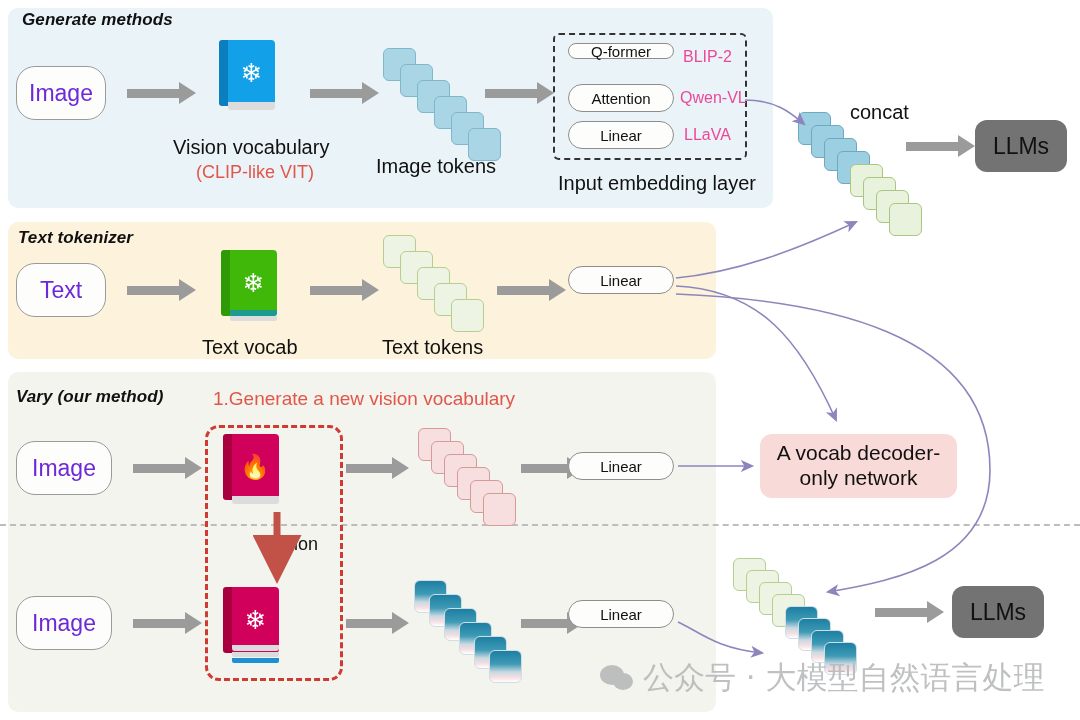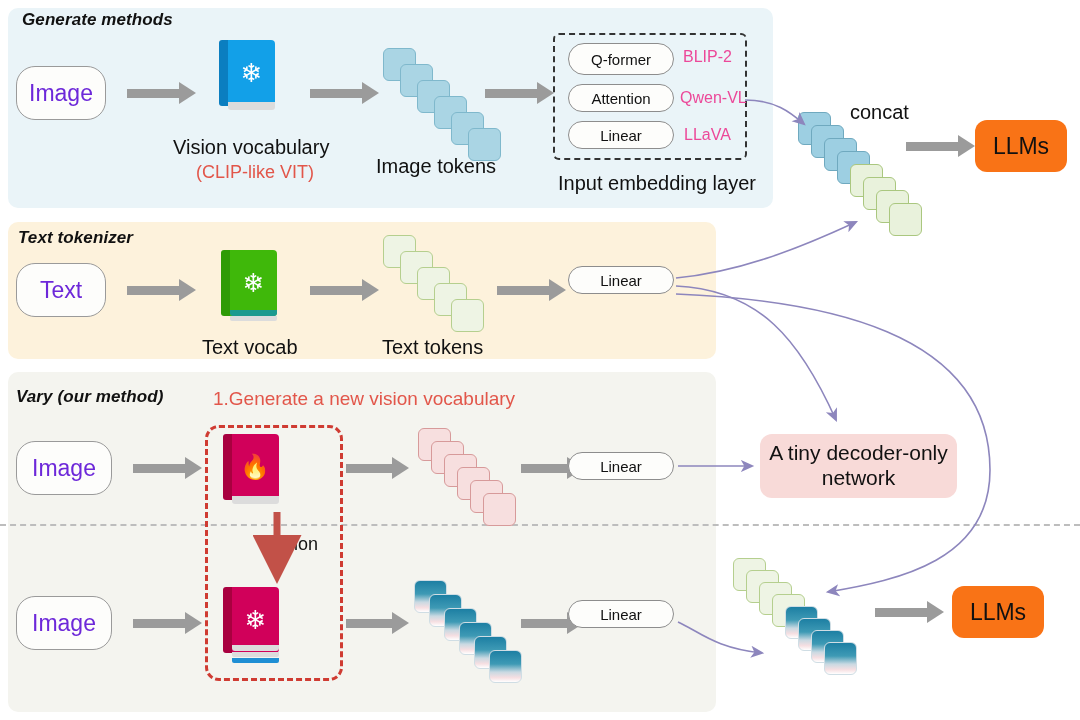--- a/index.html
+++ b/index.html
@@ -14,21 +14,21 @@
   #panel-vary{left:8px;top:372px;width:708px;height:340px;background:#f4f4ef;}
 
   .panel-title{position:absolute;font-weight:bold;font-style:italic;
                font-size:17px;color:#111;letter-spacing:.1px;}
 
   
   .node{position:absolute;display:flex;align-items:center;justify-content:center;
         box-sizing:border-box;}
   .io-box{border:1.4px solid #9a9a9a;border-radius:19px;background:#fdfdfb;
           font-size:23px;color:#6d28d9;}
-  .llm-box{background:#f97316;border-radius:12px;font-size:23px;color:#111;}
+  .llm-box{background:#737373;border-radius:12px;font-size:23px;color:#111;}
   .decoder-box{background:#f8dad8;border-radius:12px;font-size:21px;color:#111;
                text-align:center;line-height:1.18;}
   .pill{border:1.3px solid #8d8d8d;border-radius:16px;background:#fdfdfb;
         font-size:15px;color:#111;}
   .plainlabel{position:absolute;font-size:20px;color:#111;white-space:nowrap;}
   .redlabel{position:absolute;font-size:18px;color:#e2564a;white-space:nowrap;}
   .smalllabel{position:absolute;font-size:16px;color:#ec4899;white-space:nowrap;}
 
   
   .dash-gray{position:absolute;border:2px dashed #333;border-radius:6px;}
@@ -106,21 +106,21 @@
     <div class="tk tk-blue" style="left:51px;top:48px;"></div>
     <div class="tk tk-blue" style="left:68px;top:64px;"></div>
     <div class="tk tk-blue" style="left:85px;top:80px;"></div>
   </div>
   <div class="plainlabel" style="left:376px;top:155px;">Image tokens</div>
 
   <div class="gar" style="left:485px;top:89px;width:54px;"></div>
 
   <div class="dash-gray" style="left:553px;top:33px;width:190px;height:123px;"></div>
 
-  <div class="node pill" style="left:568px;top:43px;width:106px;height:32px;">Q-former</div>
+  <div class="node pill" style="left:568px;top:43px;width:106px;height:16px;">Q-former</div>
   <div class="smalllabel" style="left:683px;top:48px;">BLIP-2</div>
 
   <div class="node pill" style="left:568px;top:84px;width:106px;height:28px;">Attention</div>
   <div class="smalllabel" style="left:680px;top:89px;">Qwen-VL</div>
 
   <div class="node pill" style="left:568px;top:121px;width:106px;height:28px;">Linear</div>
   <div class="smalllabel" style="left:684px;top:126px;">LLaVA</div>
 
   <div class="plainlabel" style="left:558px;top:172px;">Input embedding layer</div>
 
@@ -200,21 +200,21 @@
     <div class="tk tk-pink" style="left:39px;top:39px;"></div>
     <div class="tk tk-pink" style="left:52px;top:52px;"></div>
     <div class="tk tk-pink" style="left:65px;top:65px;"></div>
   </div>
 
   <div class="gar" style="left:521px;top:464px;width:48px;"></div>
 
   <div class="node pill" style="left:568px;top:452px;width:106px;height:28px;">Linear</div>
 
   <div class="node decoder-box" style="left:760px;top:434px;width:197px;height:64px;">
-    <span>A tiny decoder-only network</span>
+    <span>A vocab decoder-only network</span>
   </div>
 
   <div class="plainlabel" style="left:270px;top:534px;font-size:18px;">fusion</div>
 
   <div class="node io-box" style="left:16px;top:596px;width:96px;height:54px;">Image</div>
 
   <div class="gar" style="left:133px;top:619px;width:54px;"></div>
 
   <div class="book" style="left:223px;top:587px;">
     <div class="spine" style="background:#a8003f;"></div>
@@ -249,20 +249,27 @@
     <div class="tk tk-grad" style="left:52px;top:48px;"></div>
     <div class="tk tk-grad" style="left:65px;top:60px;"></div>
     <div class="tk tk-grad" style="left:78px;top:72px;"></div>
     <div class="tk tk-grad" style="left:91px;top:84px;"></div>
   </div>
 
   <div class="gar" style="left:875px;top:608px;width:54px;"></div>
 
   <div class="node llm-box" style="left:952px;top:586px;width:92px;height:52px;">LLMs</div>
 
+  <div class="wm" style="left:600px;top:657px;">
+    <span class="wm-icon">
+      <span class="b1"></span>
+        <span class="b2"></span>
+    </span>
+    <span>公众号 · 大模型自然语言处理</span>
+  </div>
 
   <svg class="overlay" viewBox="0 0 1080 720">
     <defs>
       <marker id="pa" markerWidth="9" markerHeight="9" refX="7" refY="4.2" orient="auto" markerUnits="strokeWidth">
         <path d="M0,0.4 L8.4,4.2 L0,8 L2.2,4.2 z" fill="#8d86bd"></path>
       </marker>
       <marker id="ra" markerWidth="7" markerHeight="7" refX="5" refY="3.5" orient="auto" markerUnits="strokeWidth">
         <path d="M0,0 L7,3.5 L0,7 z" fill="#c25148"></path>
       </marker>
     </defs>

